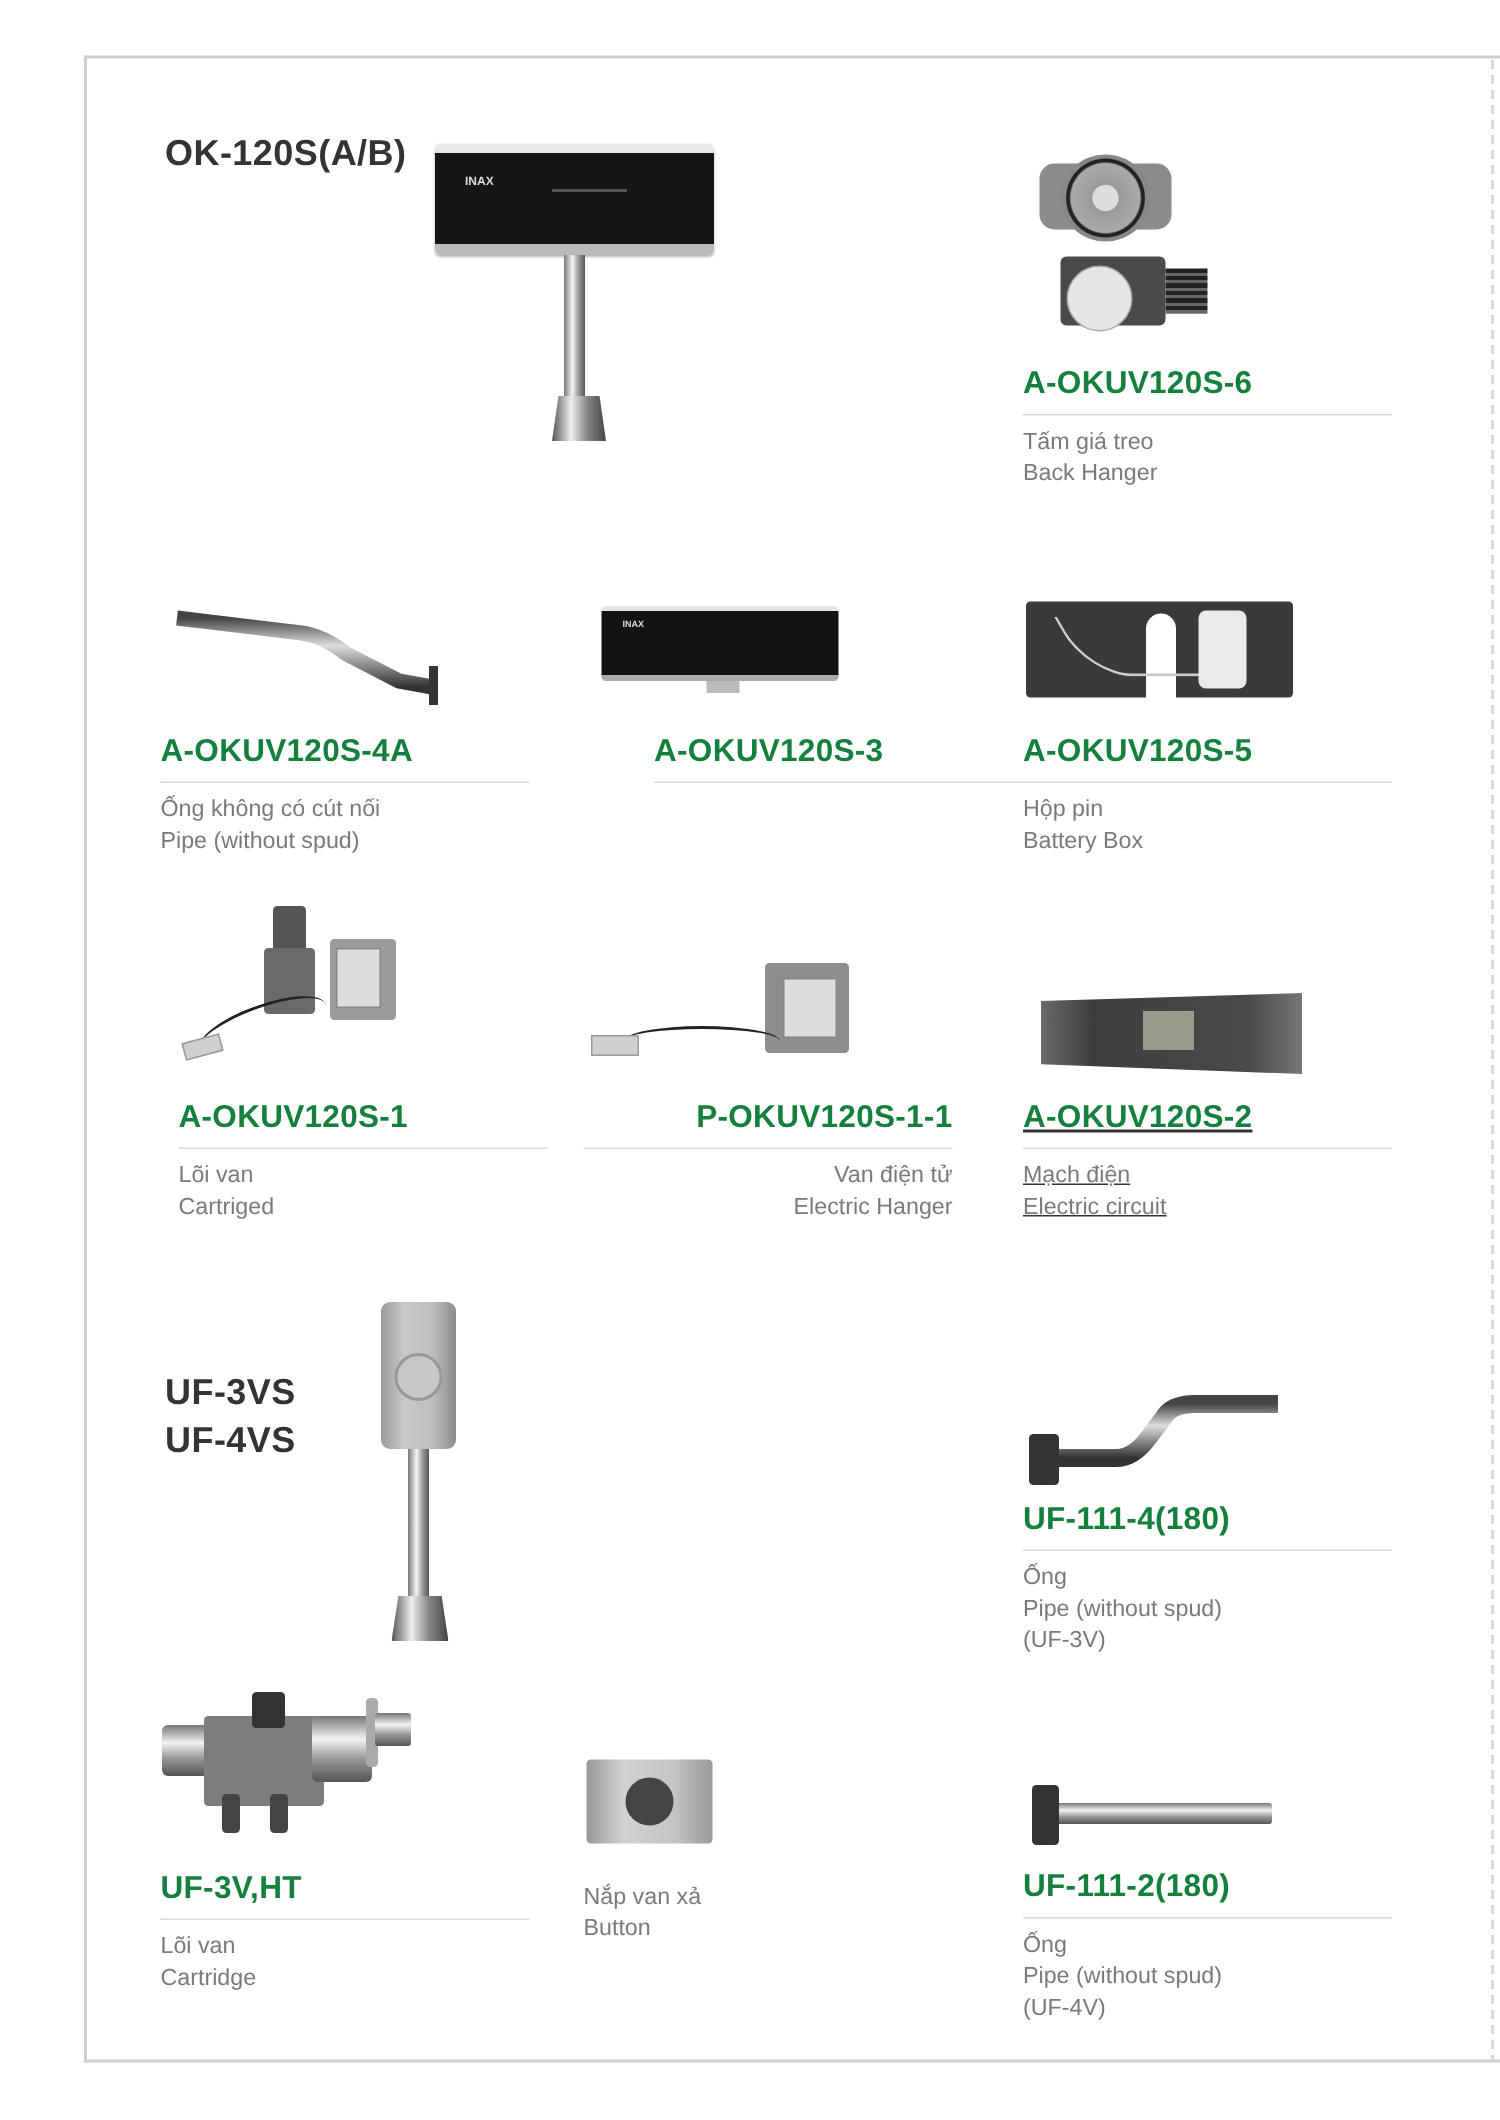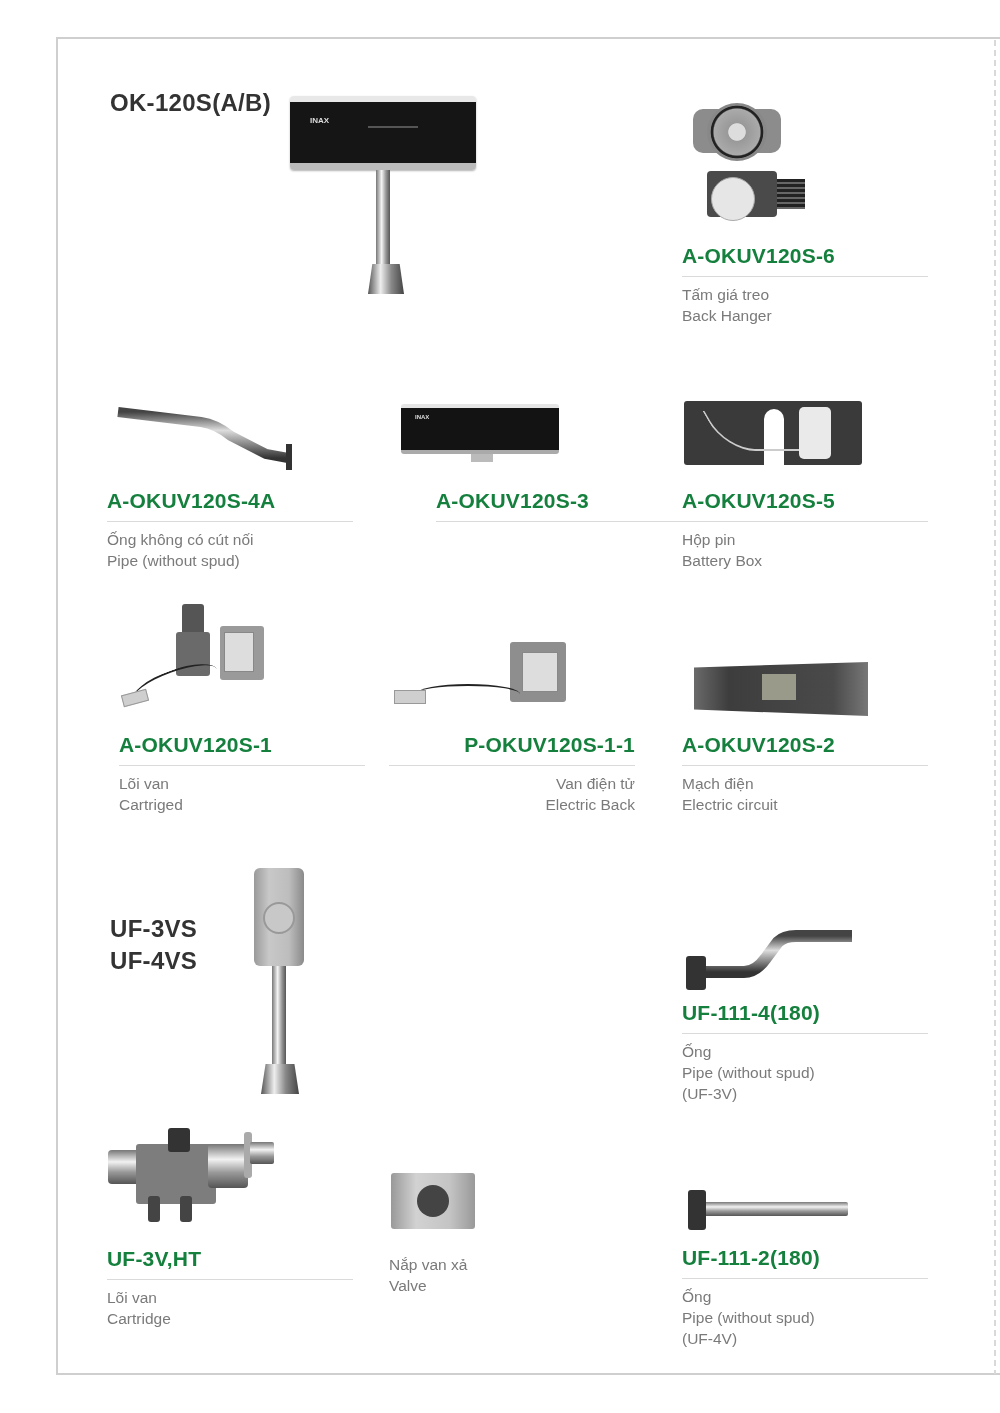--- a/index.html
+++ b/index.html
@@ -212,29 +212,29 @@
 <div class="img" style="left:392px; top:640px; width:190px; height:70px;">
   <div class="sol-block" style="left:118px; top:2px; width:56px; height:60px; background:#8e8e8e;"></div>
   <div class="sol-label" style="left:130px; top:12px; width:36px; height:40px;"></div>
   <div class="wire" style="left:24px; top:44px; width:104px; height:20px;"></div>
   <div class="connector" style="left:2px; top:50px; width:32px; height:14px;"></div>
 </div>
 <div class="part" style="left:389px; top:733px;text-align:right;">
   <div class="code">P-OKUV120S-1-1</div>
   <div class="desc">
     <div>Van điện tử</div>
-    <div>Electric Back</div>
+    <div>Electric Hanger</div>
   </div>
 </div>
 
 <div class="img" style="left:694px; top:662px; width:176px; height:56px;">
   <div class="tray"></div>
   <div class="tray-board"></div>
 </div>
-<div class="part" style="left:682px; top:733px;">
+<div class="part" style="left:682px; top:733px;text-decoration:underline;">
   <div class="code">A-OKUV120S-2</div>
   <div class="desc">
     <div>Mạch điện</div>
     <div>Electric circuit</div>
   </div>
 </div>
 
 <div class="model-title" style="left:110px; top:913px; line-height:32px;">
   <div>UF-3VS</div>
   <div>UF-4VS</div>
@@ -280,21 +280,21 @@
 </div>
 
 <div class="img" style="left:391px; top:1173px; width:86px; height:58px;">
   <div class="button-cover">
       <div class="button-dot"></div>
     </div>
 </div>
 <div class="part" style="left:389px; top:1247px;">
   <div class="desc">
     <div>Nắp van xả</div>
-    <div>Valve</div>
+    <div>Button</div>
   </div>
 </div>
 
 <div class="img" style="left:688px; top:1190px; width:162px; height:42px;">
   <div class="chrome-h" style="left:12px; top:12px; width:148px;"></div>
   <div class="nut" style="left:0; top:0; width:18px; height:40px;"></div>
 </div>
 <div class="part" style="left:682px; top:1246px;">
   <div class="code">UF-111-2(180)</div>
   <div class="desc">

